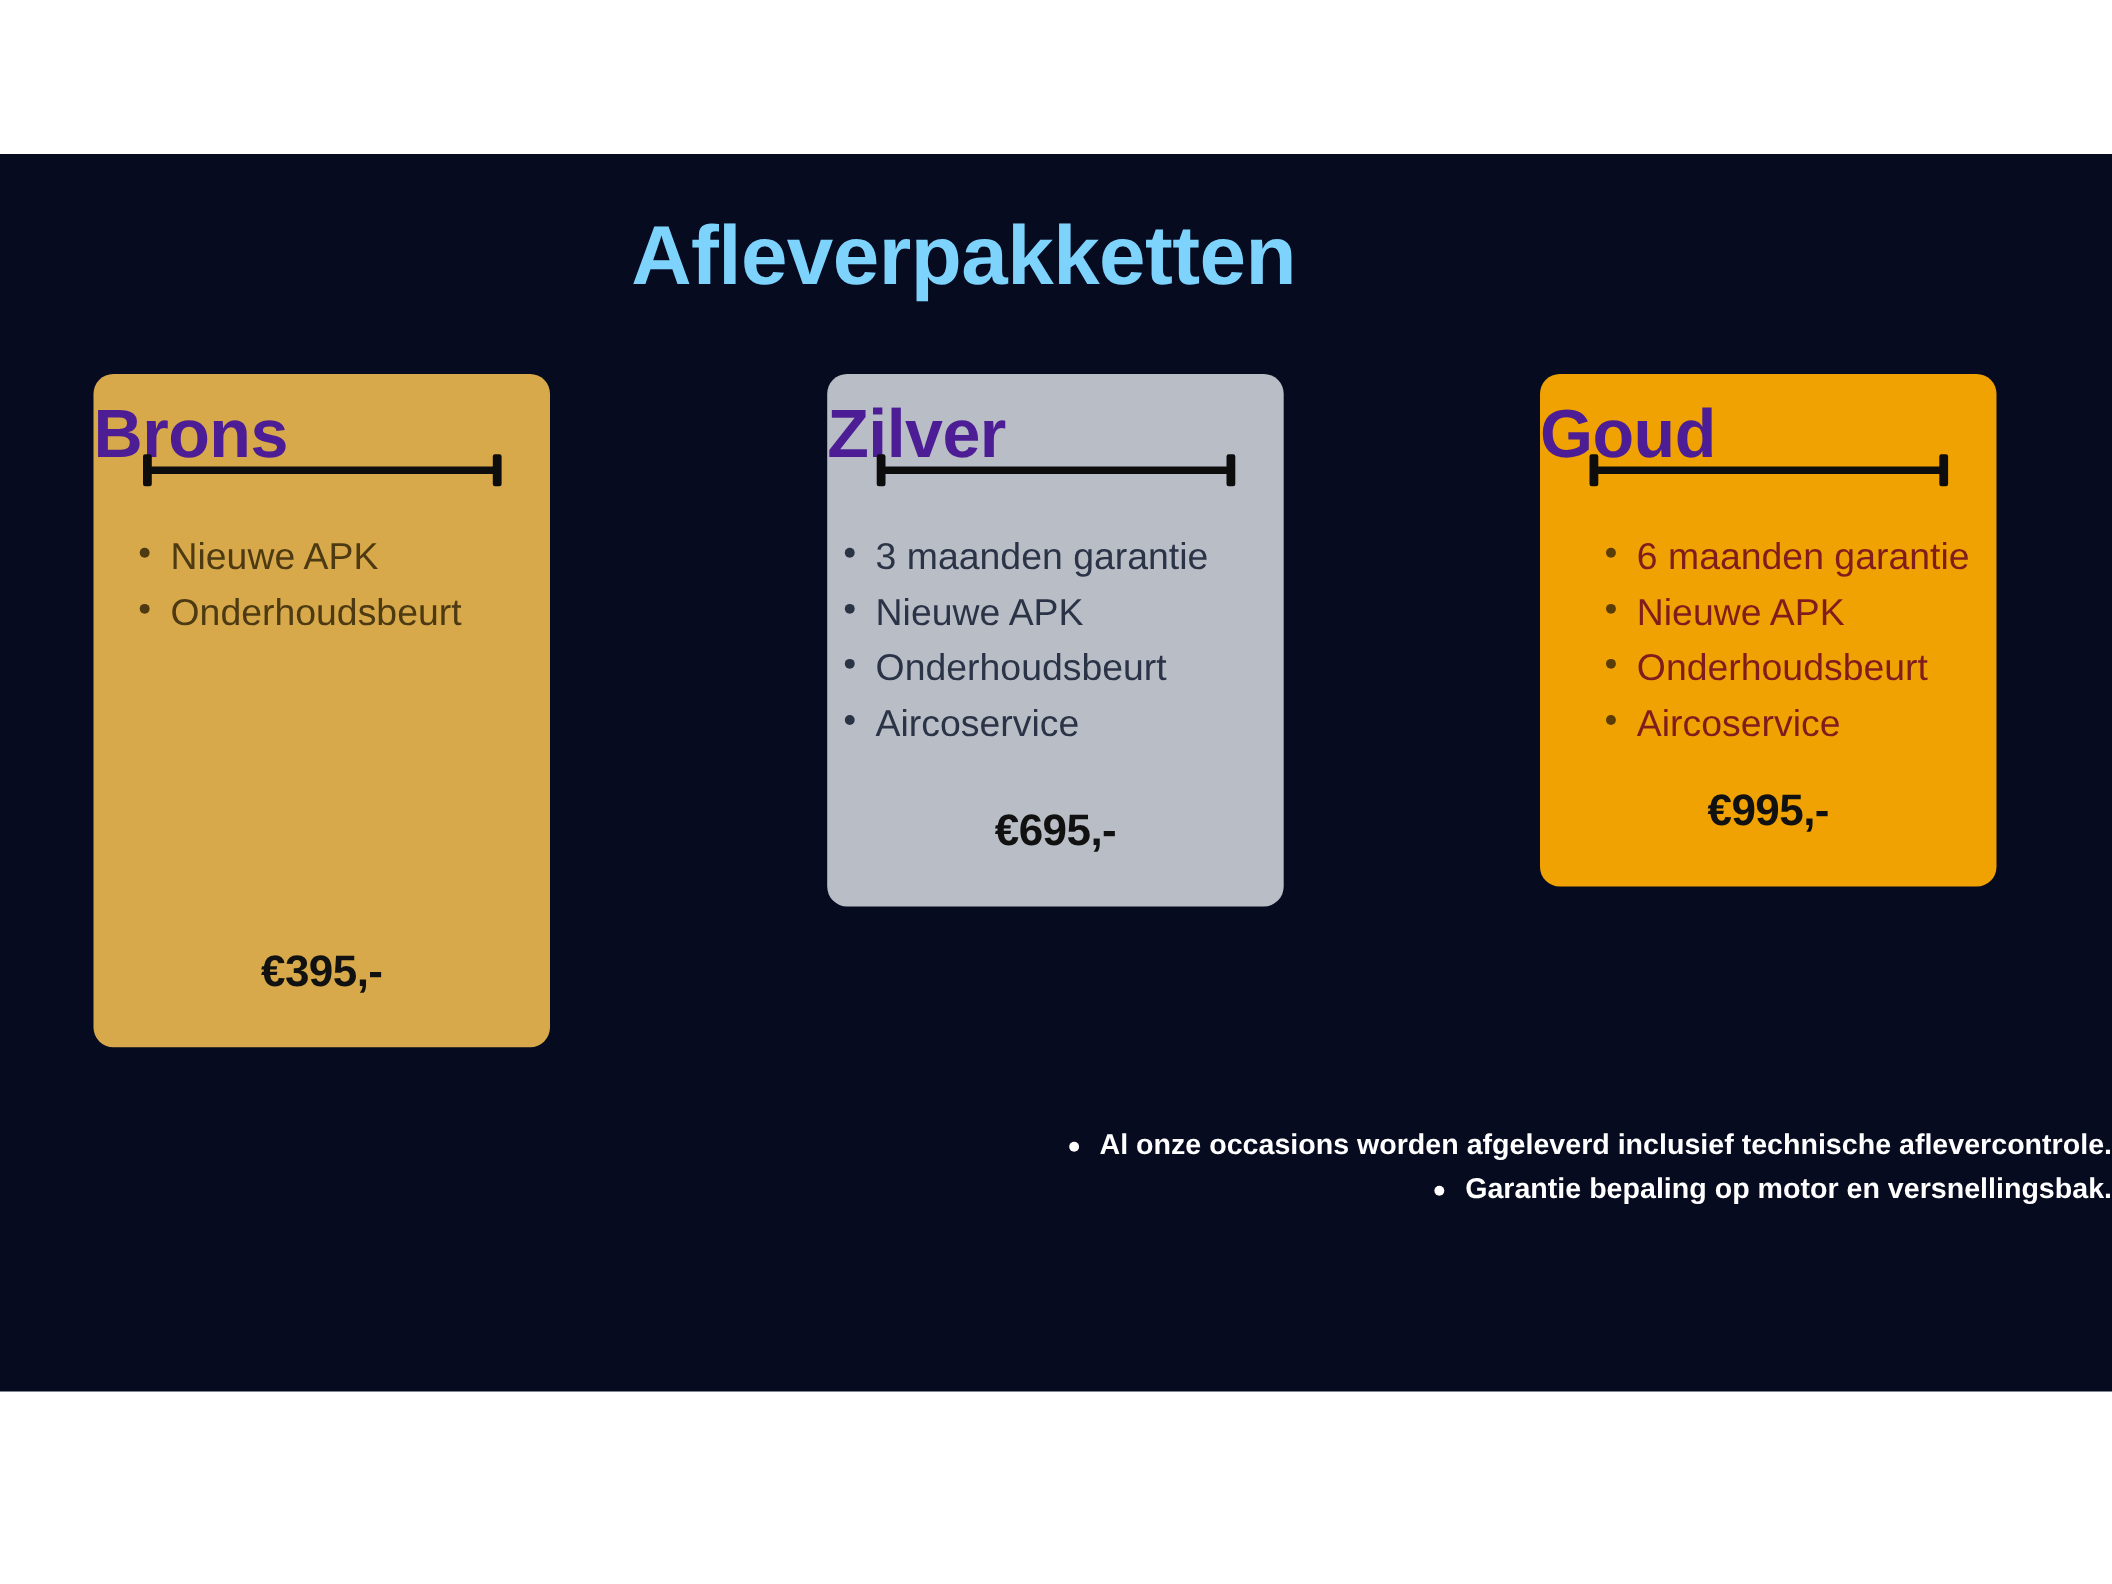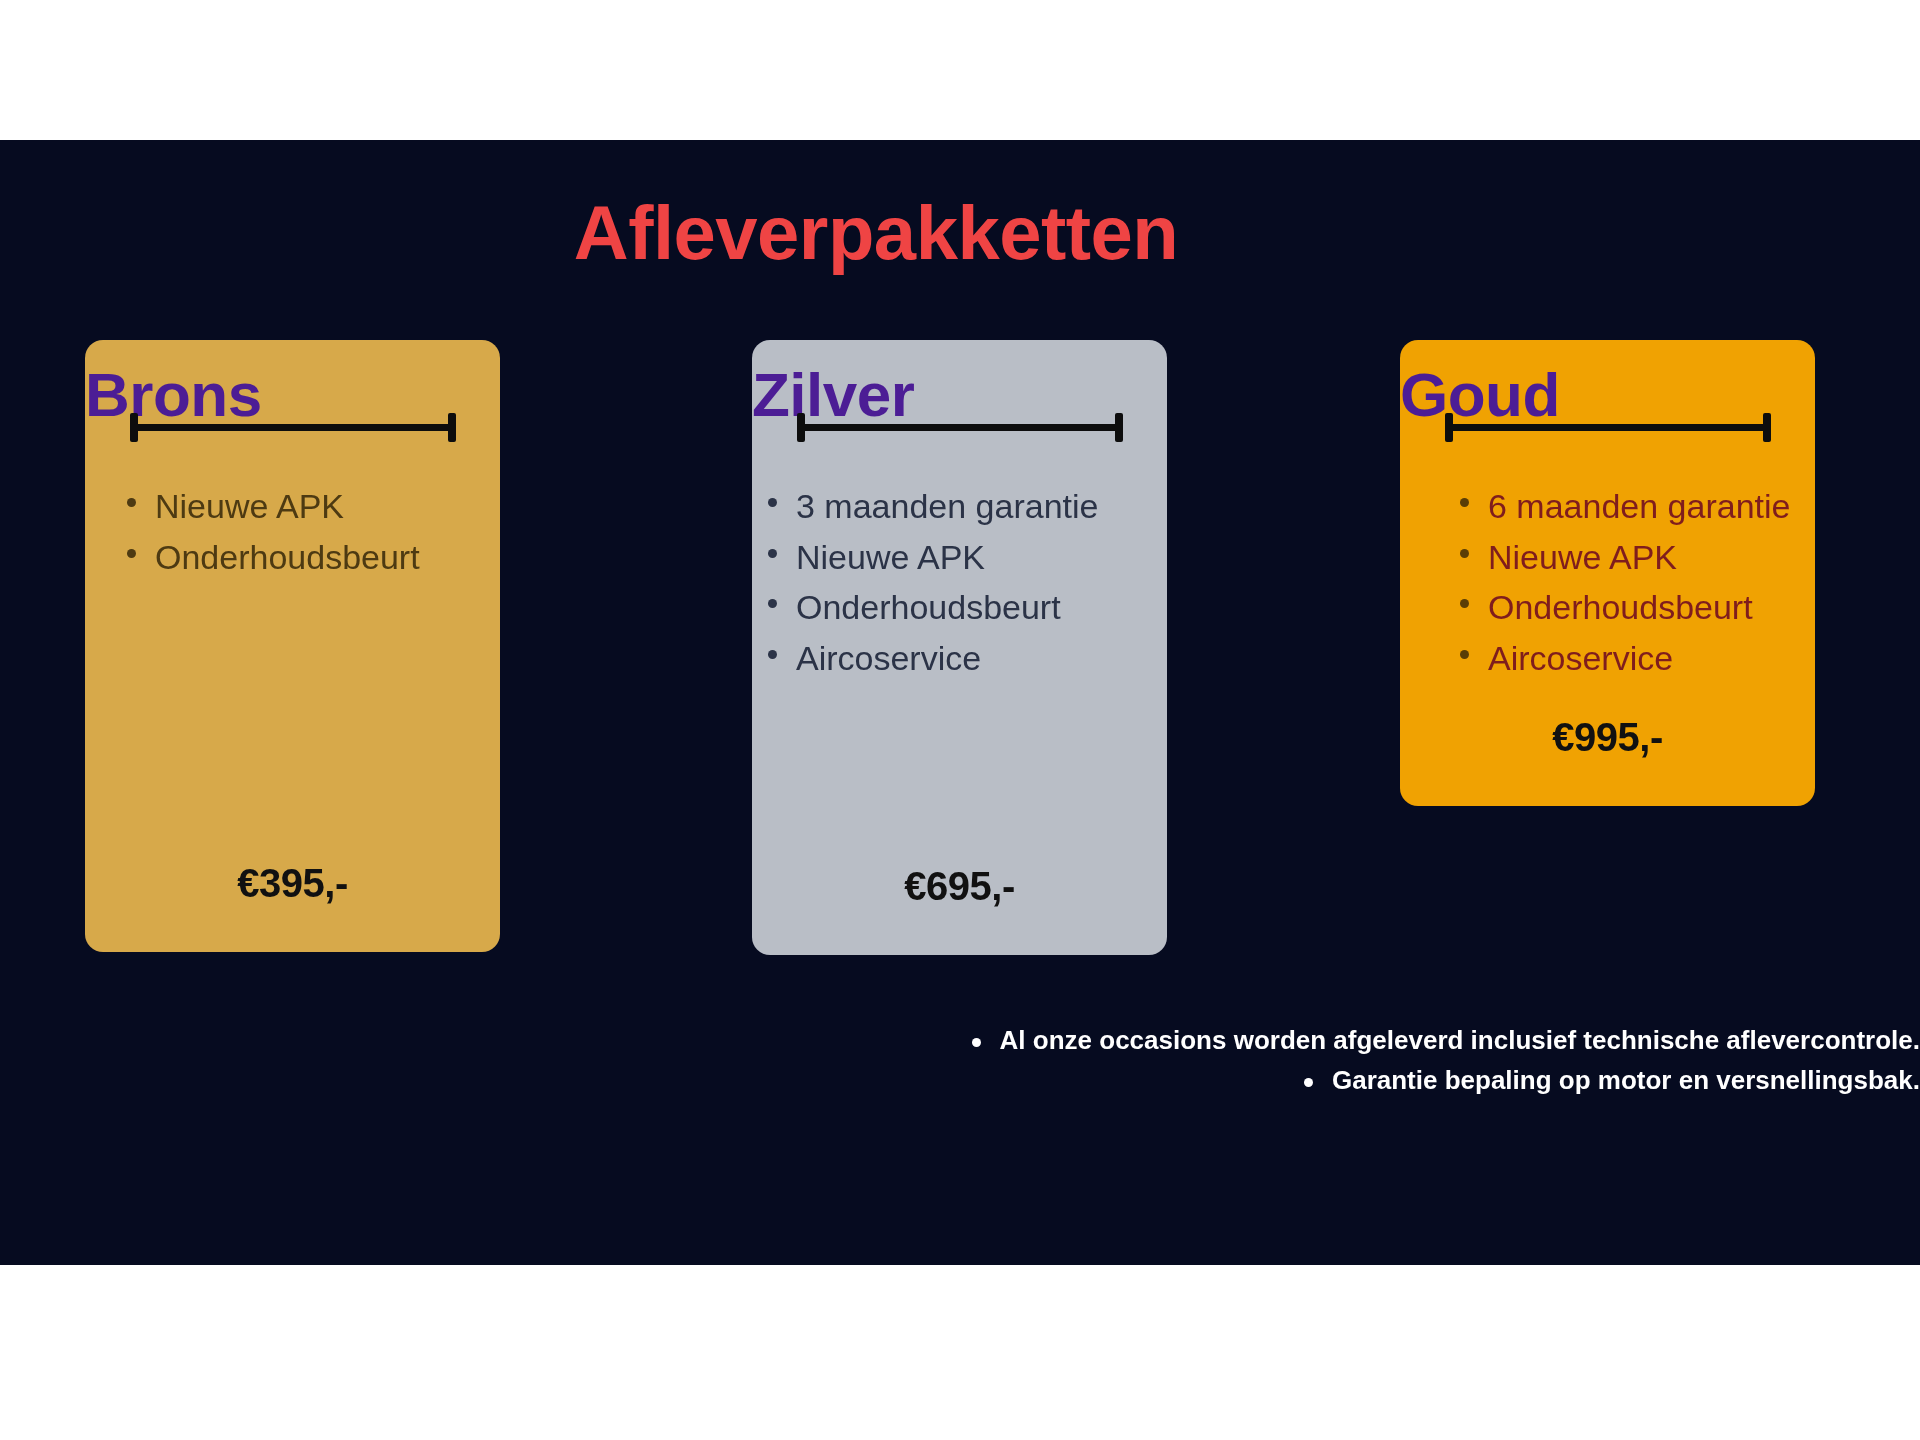--- a/index.html
+++ b/index.html
@@ -12,40 +12,40 @@
   #slide {
     position:absolute;
     left:0; top:140px;
     width:1920px; height:1125px;
     background:#060b20;
   }
   #title {
     position:absolute;
     top:55px; left:0; width:1752px;
     text-align:center;
-    color:#ef4444;
+    color:#7dd3fc;
     font-size:76px;
     font-weight:bold;
     letter-spacing:-0.5px;
     line-height:1;
   }
   #cards {
     position:absolute;
     top:200px; left:0; width:1920px;
     height:620px;
   }
   .card {
     position:absolute;
     top:0;
     width:415px;
     border-radius:18px;
     padding:22px 0 0 0;
   }
   .card.bronze { left:85px;  background:#d7a94a; height:612px; }
-  .card.silver { left:752px; background:#b9bec6; height:615px; }
+  .card.silver { left:752px; background:#b9bec6; height:484px; }
   .card.gold   { left:1400px;background:#f0a202; height:466px; }
 
   .card-head {
     text-align:left;
     font-size:62px;
     font-weight:bold;
     color:#4c1d95;
     line-height:1.05;
     letter-spacing:-0.5px;
   }

